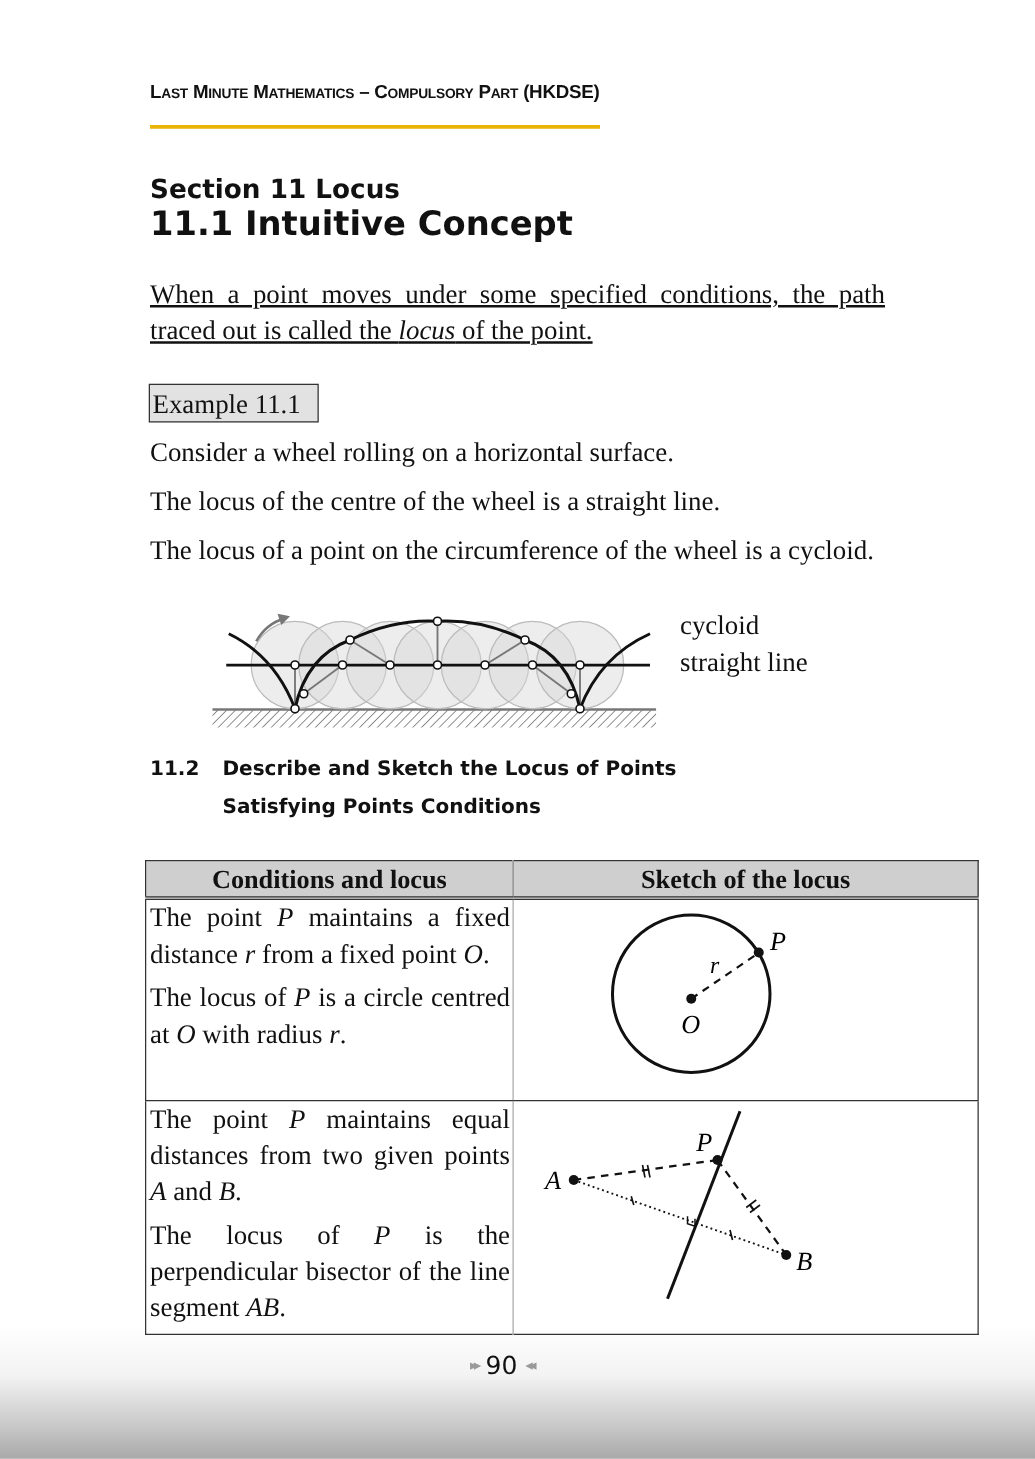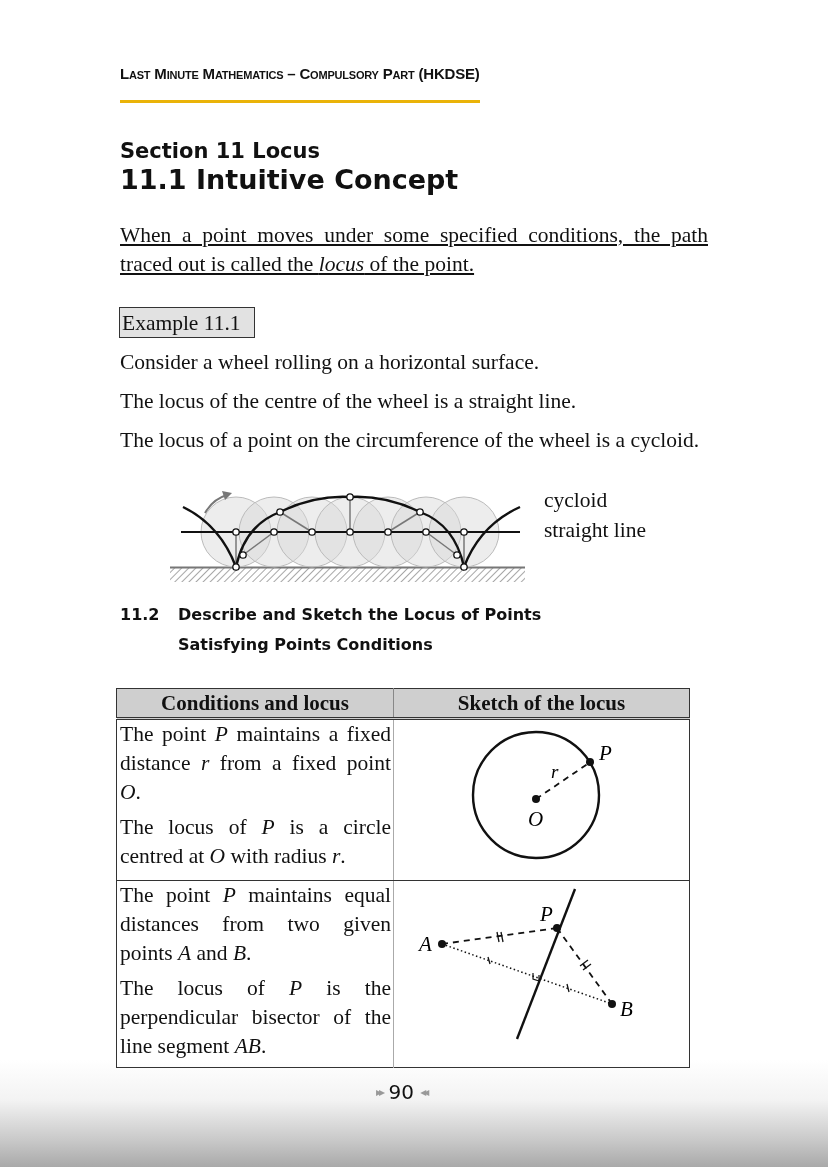--- a/index.html
+++ b/index.html
@@ -21,21 +21,21 @@
   .sub-title2 .l2 { padding-left: 58px; display: block; }
   .para { left: 120px; top: 221px; width: 588px; font-size: 21.5px; line-height: 29px; text-align: justify; text-decoration: underline; }
   .example-box {
     left: 119px; top: 307px; font-size: 21.5px; padding: 1px 13px 0 2px;
     border: 1.5px solid #333; background: #e2e2e2; line-height: 28px;
   }
   .ex-line { left: 120px; width: 588px; font-size: 21.5px; line-height: 29px; text-align: justify; }
   .cycloid-fig { left: 165px; top: 485px; }
   .fig-label { font-size: 21.5px; left: 528px; margin-left: 16px; }
   table.locus {
-    position: absolute; left: 116px; top: 688px; width: 574px;
+    position: absolute; left: 116px; top: 688px; width: 667px;
     border-collapse: collapse; border: 1.5px solid #333;
     font-size: 21.5px;
   }
   table.locus th {
     background: #cfcfcf; font-weight: bold; height: 28px; padding: 0; line-height: 28px;
     border-bottom: 3px double #333; font-size: 21px;
   }
   table.locus th.c1 { border-right: 1px solid #888; width: 293px; }
   table.locus td { vertical-align: top; padding: 0 2px 0 3px; }
   table.locus td.c1 { border-right: 1px solid #aaa; width: 288px; line-height: 29px; text-align: justify; }

